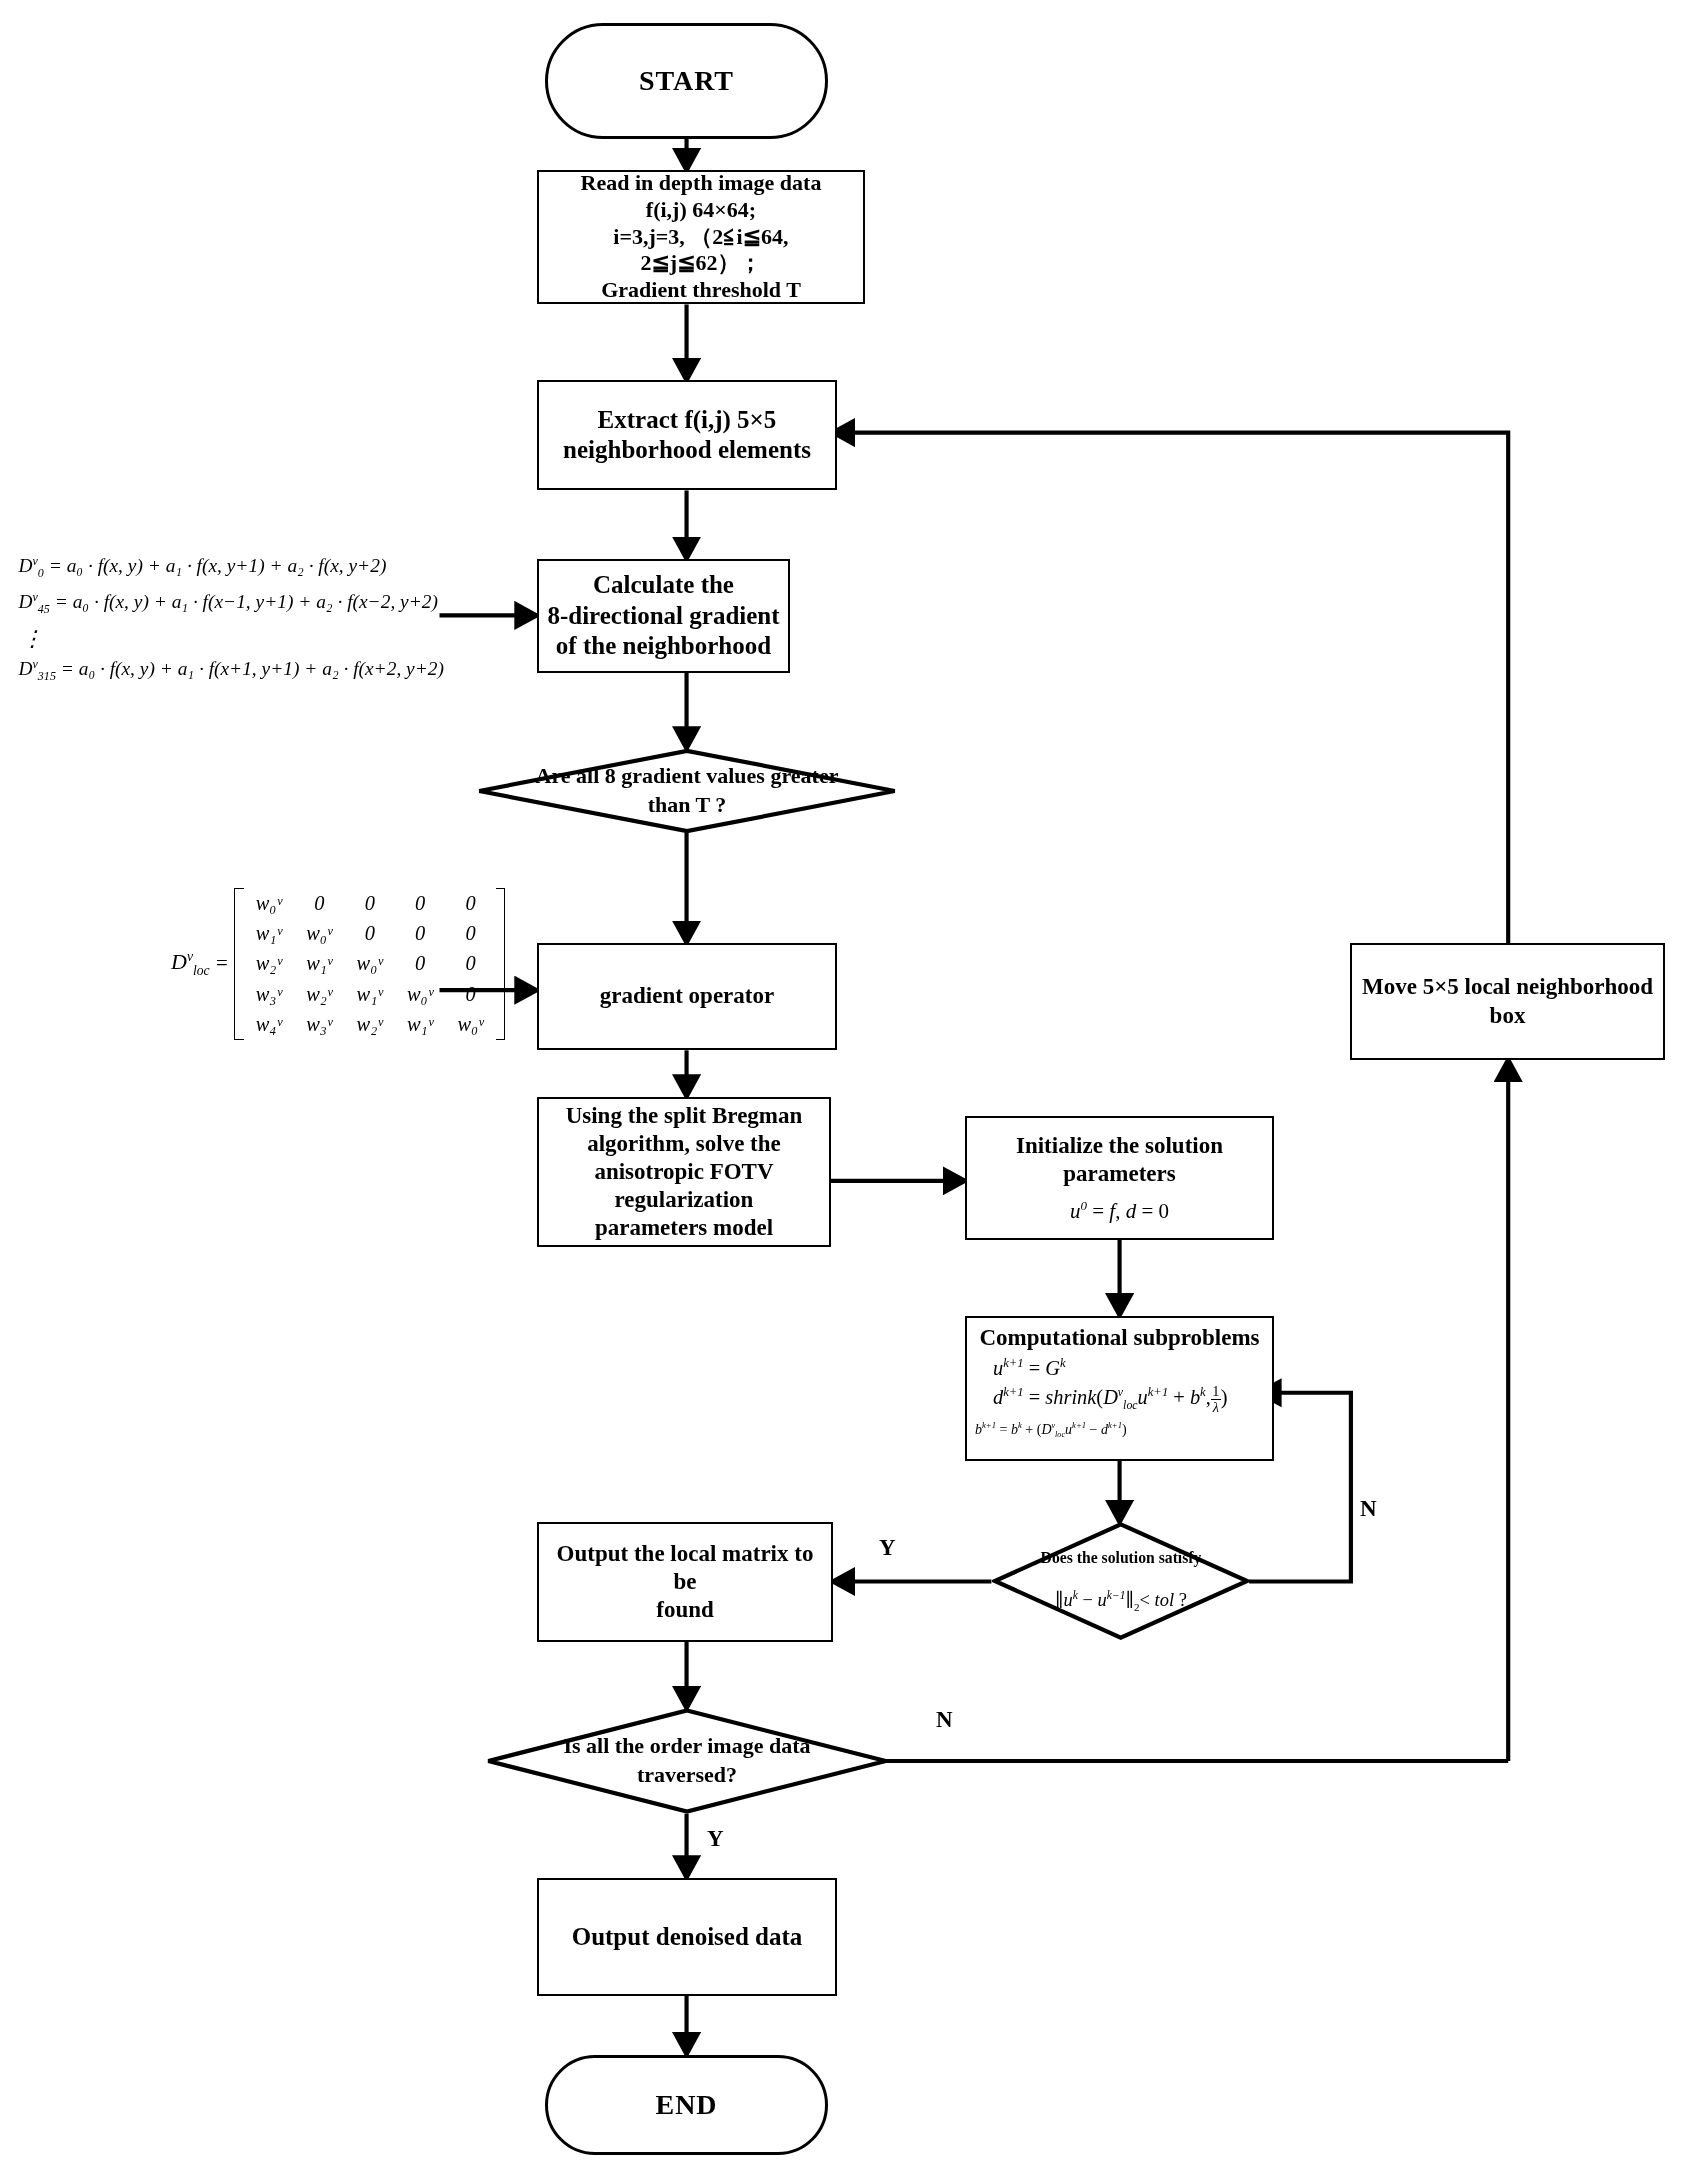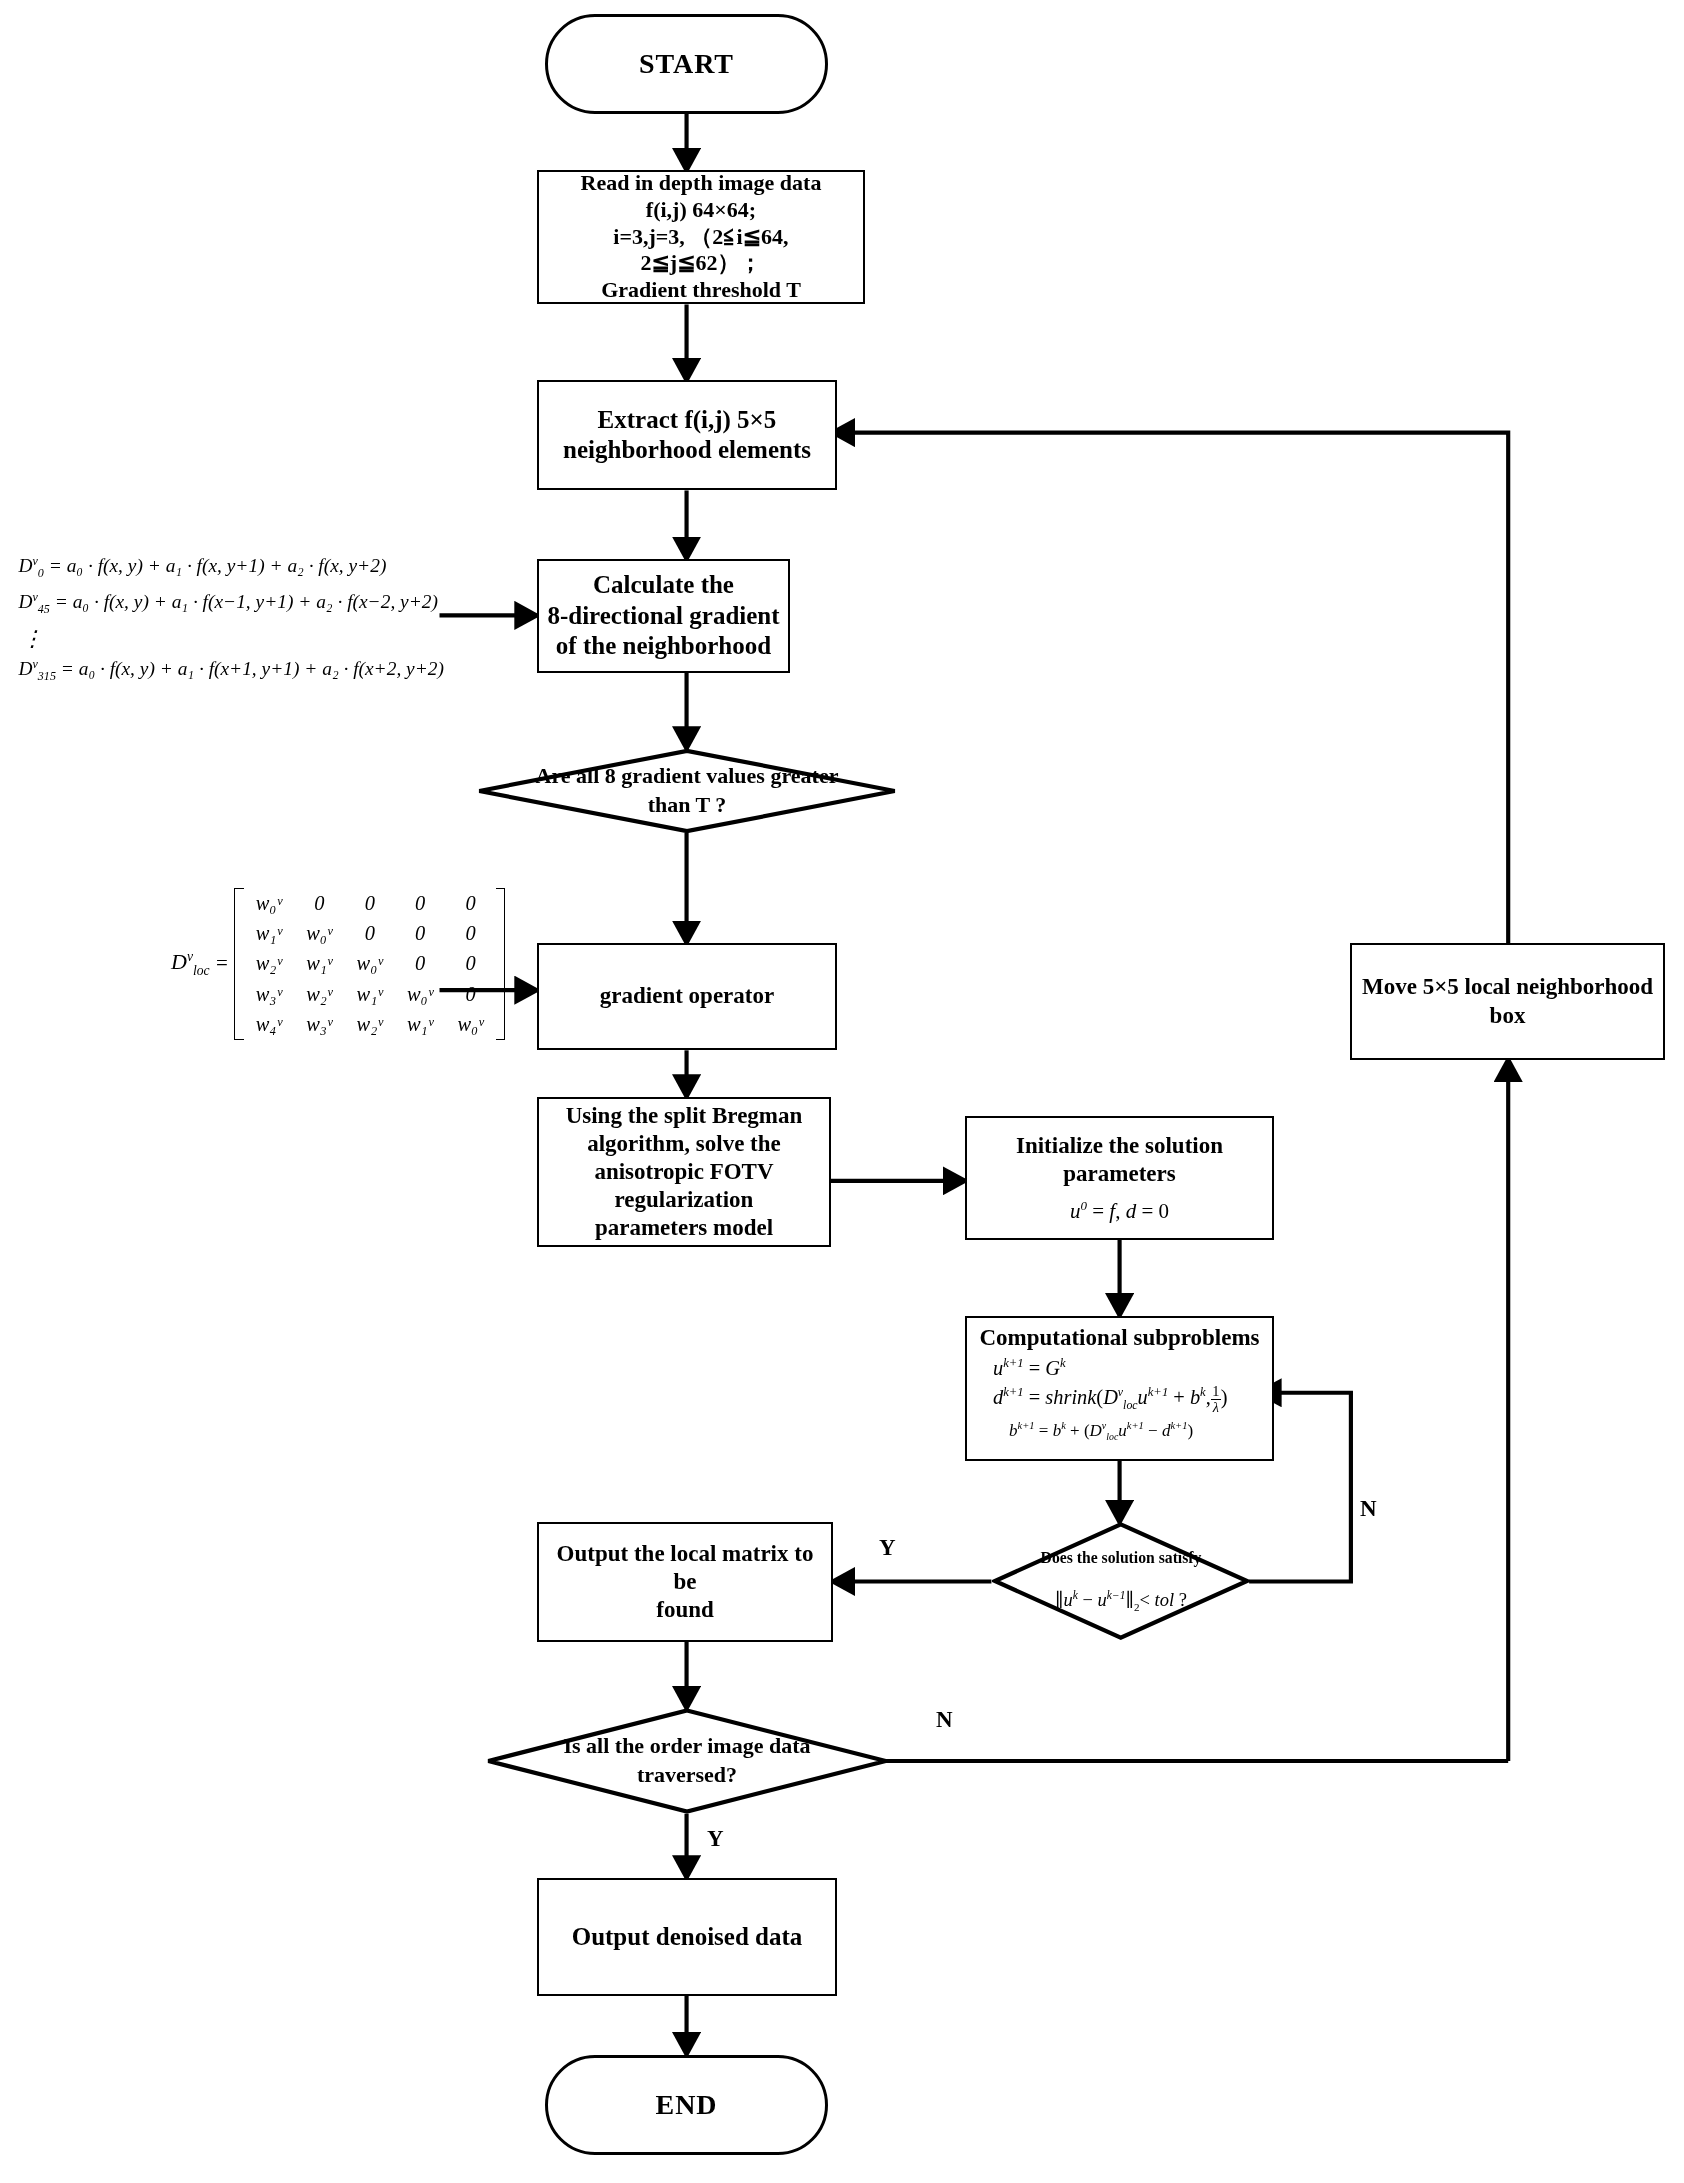--- a/index.html
+++ b/index.html
@@ -177,21 +177,21 @@
     <g stroke="#000" stroke-width="9" fill="none" marker-end="url(#ah)">
       <path d="M 3260 3806 L 3260 2290"></path>
     </g>
 
     <g stroke="#000" stroke-width="9" fill="none" marker-end="url(#ah)">
       <path d="M 950 1330 L 1160 1330"></path>
       <path d="M 950 2140 L 1160 2140"></path>
     </g>
   </svg>
 
-  <div class="node term" style="left:545px; top:14px; width:283px; height:100px;">
+  <div class="node term" style="left:545px; top:23px; width:283px; height:116px;">
     <span class="term-label">START</span>
   </div>
 
   <div class="node proc" style="left:537px; top:170px; width:328px; height:134px;">
     <div class="proc-label f48">
       <div>Read in depth image  data</div>
       <div>f(i,j) 64×64;</div>
       <div>i=3,j=3,  （2≦i≦64,</div>
       <div>2≦j≦62）；</div>
       <div>Gradient threshold T</div>
@@ -257,21 +257,21 @@
 
     <div style="align-self:flex-start; margin-left:26px; margin-top:5.6px; font-style:italic; font-size:20.4px;">
       u<sup style="font-size:62%">k+1</sup>
       <span class="upr"> = </span>G<sup style="font-size:62%">k</sup>
     </div>
 
     <div style="align-self:flex-start; margin-left:26px; margin-top:4.6px; font-style:italic; font-size:20.4px;">
       d<sup style="font-size:62%">k+1</sup><span class="upr"> = </span>shrink<span class="upr">(</span>D<sup style="font-size:58%">v</sup><sub style="font-size:58%">loc</sub>u<sup style="font-size:62%">k+1</sup><span class="upr"> + </span>b<sup style="font-size:62%">k</sup><span class="upr">,</span><span class="frac"><span class="num upr">1</span><span class="den">λ</span></span><span class="upr">)</span>
     </div>
 
-    <div style="align-self:flex-start; margin-left:42px; margin-top:4.6px; font-style:italic; font-size:17px;">
+    <div style="align-self:flex-start; margin-left:8px; margin-top:4.6px; font-style:italic; font-size:14px;">
       b<sup style="font-size:62%">k+1</sup><span class="upr"> = </span>b<sup style="font-size:62%">k</sup><span class="upr"> + (</span>D<sup style="font-size:58%">v</sup><sub style="font-size:58%">loc</sub>u<sup style="font-size:62%">k+1</sup><span class="upr"> − </span>d<sup style="font-size:62%">k+1</sup><span class="upr">)</span>
     </div>
   </div>
 
   <div class="diamond-wrap" style="left:992px; top:1522px; width:258px; height:118px;">
     <svg width="258" height="118" viewBox="0 0 557 256">
       <polygon points="278,5 552,128 278,251 5,128" fill="#fff" stroke="#000" stroke-width="9"></polygon>
     </svg>
     <div class="diamond-text" style="font-size:15.7px;">
       <div style="margin-bottom:19.4px;">Does the solution satisfy</div>

